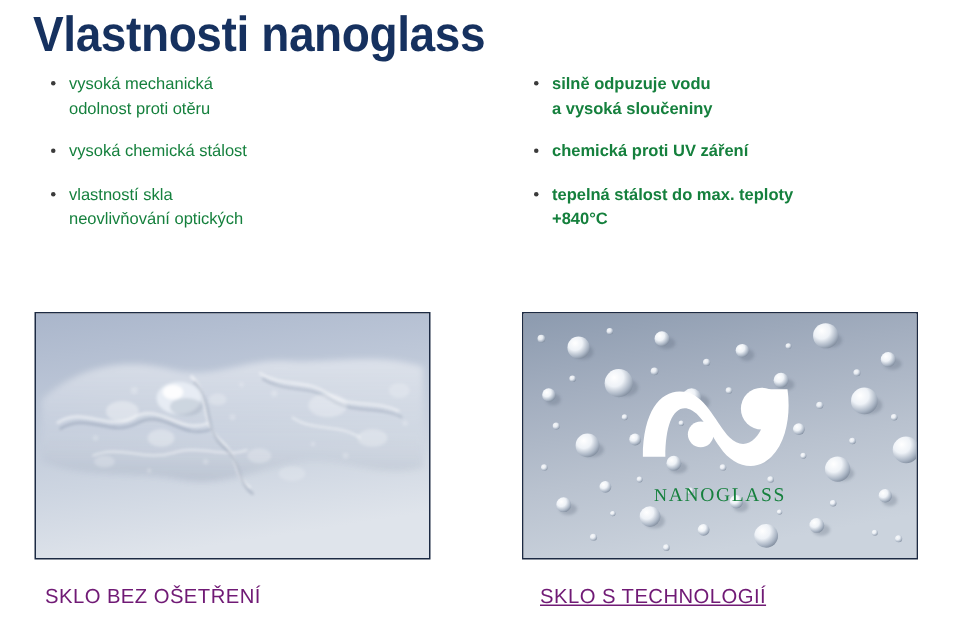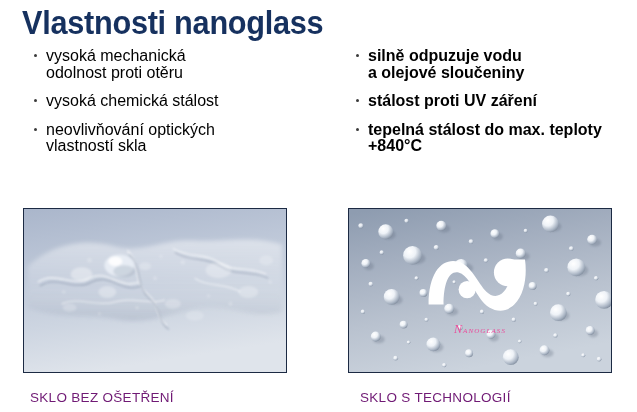--- a/index.html
+++ b/index.html
@@ -42,23 +42,23 @@
     position: absolute;
     top: 0;
   }
   .col-left  { left: 33px;  width: 300px; }
   .col-right { left: 355px; width: 275px; font-weight: bold; }
 
   .bullet-item {
     position: relative;
     padding-left: 13px;
     margin-bottom: 12px;
-    font-size: 16px;
+    font-size: 11px;
     line-height: 16.5px;
-    color: #000000;
+    color: #15803d;
   }
   .bullet-item .dot {
     position: absolute;
     left: 1px;
     top: 6px;
     width: 3px;
     height: 3px;
     border-radius: 50%;
     background: #3b3b3b;
   }
@@ -82,42 +82,41 @@
 
   .caption {
     position: absolute;
     top: 182px;
     left: 7px;
     font-size: 13.5px;
     letter-spacing: 0.3px;
     color: #701a75;
     white-space: nowrap;
   }
-  .panel-treated .caption { left: 12px; }
+  .panel-treated .caption { left: 12px; text-decoration: underline; }
 
   
   .logo-overlay {
     position: absolute;
     left: 50%;
     top: 42px;
     transform: translateX(-50%);
     width: 120px;
     text-align: center;
     pointer-events: none;
   }
   .logo-mark { width: 112px; height: 64px; display: block; margin: 0 auto; }
   .logo-word {
     margin-top: -2px;
-    color: #ec4899;
-    font-size: 10px;
+    color: #15803d;
+    font-size: 18px;
     letter-spacing: 1.1px;
     font-variant: small-caps;
     text-transform: lowercase;
     font-family: "Liberation Serif", serif;
-    font-style: italic;
   }
   .logo-word::first-letter { font-size: 17px; }
 </style>
 </head>
 <body>
 
 <div class="page-title">Vlastnosti nanoglass</div>
 
 <div class="features">
 
@@ -129,37 +128,37 @@
       <span class="line">odolnost proti otěru</span>
     </div>
 
     <div class="bullet-item">
       <span class="dot"></span>
       <span class="line">vysoká chemická stálost</span>
     </div>
 
     <div class="bullet-item">
       <span class="dot"></span>
+      <span class="line">vlastností skla</span>
       <span class="line">neovlivňování optických</span>
-      <span class="line">vlastností skla</span>
     </div>
 
   </div>
 
   <div class="col col-right">
 
     <div class="bullet-item">
       <span class="dot"></span>
       <span class="line">silně odpuzuje vodu</span>
-      <span class="line">a olejové sloučeniny</span>
-    </div>
-
-    <div class="bullet-item">
-      <span class="dot"></span>
-      <span class="line">stálost proti UV záření</span>
+      <span class="line">a vysoká sloučeniny</span>
+    </div>
+
+    <div class="bullet-item">
+      <span class="dot"></span>
+      <span class="line">chemická proti UV záření</span>
     </div>
 
     <div class="bullet-item">
       <span class="dot"></span>
       <span class="line">tepelná stálost do max. teploty</span>
       <span class="line">+840°C</span>
     </div>
 
   </div>
 </div>

